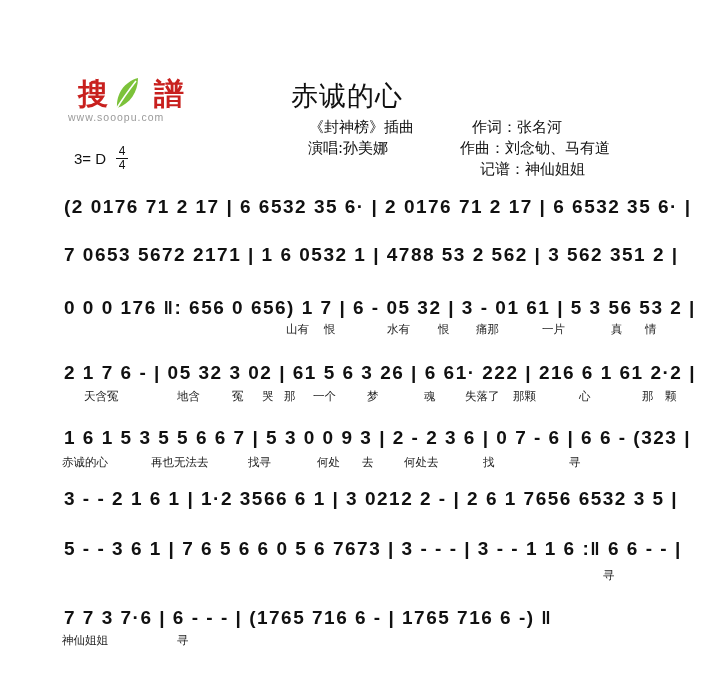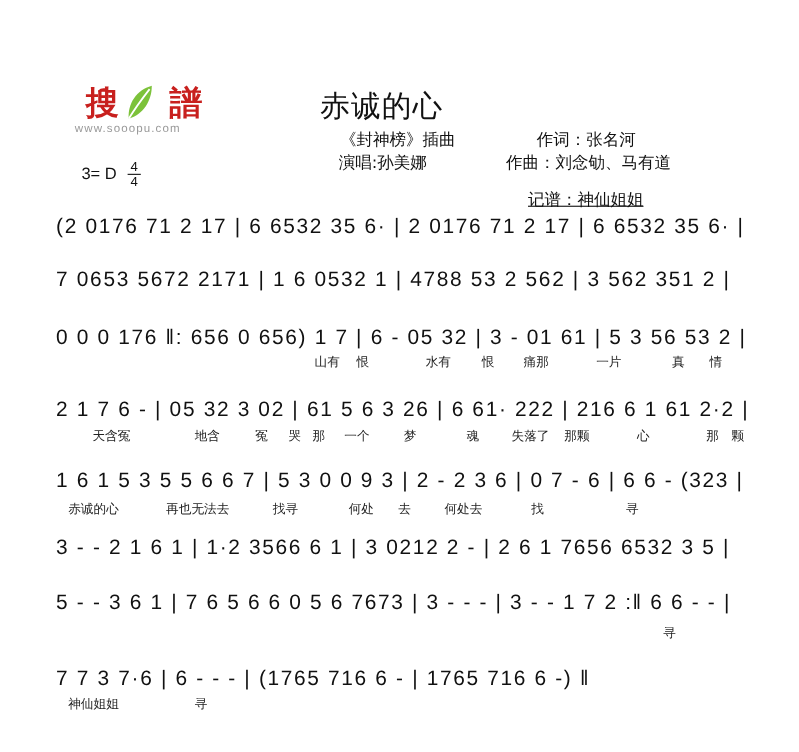--- a/index.html
+++ b/index.html
@@ -11,22 +11,22 @@
   .logo-cn .c2 { position: absolute; left: 76px; top: 0; }
   .logo-leaf { position: absolute; left: 46px; top: 2px; width: 26px; height: 34px; }
   .logo-url { position: absolute; left: 0; top: 37px; font-size: 10.5px; color: #9a9a9a;
               letter-spacing: 1px; font-family: "Liberation Sans", sans-serif; }
   .title { position: absolute; left: 291px; top: 78px; font-size: 27px; letter-spacing: 1px; }
   .sub { position: absolute; font-size: 15px; }
   .keysig { position: absolute; left: 74px; top: 150px; font-size: 15px; font-family: "Liberation Sans", sans-serif; }
   .timesig { position: absolute; left: 116px; top: 146px; width: 12px; text-align: center;
              font-size: 12px; line-height: 11px; font-family: "Liberation Sans", sans-serif; }
   .timesig .bar { border-top: 1.5px solid #111; margin: 1px 0; }
-  .line { position: absolute; left: 51px; width: 620px; font-family: "Liberation Sans", sans-serif;
-          font-weight: normal; font-size: 19px; white-space: pre; letter-spacing: 1.5px; }
+  .line { position: absolute; left: 64px; width: 620px; font-family: "Liberation Sans", sans-serif;
+          font-weight: bold; font-size: 19px; white-space: pre; letter-spacing: 1.5px; }
   .lyr { position: absolute; left: 62px; width: 620px; font-size: 11.5px; color: #222;
          white-space: pre; }
   .ly { position: absolute; }
 </style>
 </head>
 <body>
 
 <div class="logo">
   <div class="logo-cn">
     <span>搜</span>
@@ -35,35 +35,35 @@
   <svg class="logo-leaf" viewBox="0 0 26 34">
     <path d="M3 32 C 2 18, 10 6, 24 2 C 24 16, 16 28, 3 32 Z" fill="#7cc23a"></path>
     <path d="M3 32 C 9 22, 15 14, 22 5" stroke="#ffffff" stroke-width="1.6" fill="none"></path>
   </svg>
   <div class="logo-url">www.sooopu.com</div>
 </div>
 
 <div class="title">赤诚的心</div>
 <div class="sub" style="left:285px;top:118px;margin-left:24px;">《封神榜》插曲</div>
 <div class="sub" style="left:280px;top:139px;margin-left:28px;">演唱:孙美娜</div>
-<div class="sub" style="left:488px;top:118px;">作词：张名河</div>
+<div class="sub" style="left:472px;top:118px;">作词：张名河</div>
 <div class="sub" style="left:460px;top:139px;">作曲：刘念劬、马有道</div>
-<div class="sub" style="left:480px;top:172px;text-decoration:underline;">记谱：神仙姐姐</div>
+<div class="sub" style="left:480px;top:160px;">记谱：神仙姐姐</div>
 <div class="keysig">3= D</div>
 <div class="timesig">
   <div>4</div>
   <div class="bar"></div>
   <div>4</div>
 </div>
 
 <div class="line" style="top:196px;">(2 0176 71 2 17 | 6 6532 35 6· | 2 0176 71 2 17 | 6 6532 35 6· |</div>
 <div class="line" style="top:244px;">7 0653 5672 2171 | 1 6 0532 1 | 4788 53 2 562 | 3 562 351 2 |</div>
 <div class="line" style="top:297px;">0 0 0 176 ‖: 656 0 656) 1 7 | 6 - 05 32 | 3 - 01 61 | 5 3 56 53 2 |</div>
 <div class="lyr" style="top:322px;"><span class="ly" style="left: 224px;">山有</span><span class="ly" style="left: 262px;">恨</span><span class="ly" style="left: 325px;">水有</span><span class="ly" style="left: 376px;">恨</span><span class="ly" style="left: 414px;">痛那</span><span class="ly" style="left: 480px;">一片</span><span class="ly" style="left: 549px;">真</span><span class="ly" style="left: 583px;">情</span></div>
 <div class="line" style="top:362px;">2 1 7 6 - | 05 32 3 02 | 61 5 6 3 26 | 6 61· 222 | 216 6 1 61 2·2 |</div>
 <div class="lyr" style="top:389px;"><span class="ly" style="left: 22px;">天含冤</span><span class="ly" style="left: 115px;">地含</span><span class="ly" style="left: 170px;">冤</span><span class="ly" style="left: 200px;">哭</span><span class="ly" style="left: 222px;">那</span><span class="ly" style="left: 251px;">一个</span><span class="ly" style="left: 305px;">梦</span><span class="ly" style="left: 362px;">魂</span><span class="ly" style="left: 403px;">失落了</span><span class="ly" style="left: 451px;">那颗</span><span class="ly" style="left: 517px;">心</span><span class="ly" style="left: 580px;">那</span><span class="ly" style="left: 603px;">颗</span></div>
 <div class="line" style="top:427px;">1 6 1 5 3 5 5 6 6 7 | 5 3 0 0 9 3 | 2 - 2 3 6 | 0 7 - 6 | 6 6 - (323 |</div>
 <div class="lyr" style="top:455px;"><span class="ly" style="left: 0px;">赤诚的心</span><span class="ly" style="left: 89px;">再也无法去</span><span class="ly" style="left: 186px;">找寻</span><span class="ly" style="left: 255px;">何处</span><span class="ly" style="left: 300px;">去</span><span class="ly" style="left: 342px;">何处去</span><span class="ly" style="left: 421px;">找</span><span class="ly" style="left: 507px;">寻</span></div>
 <div class="line" style="top:488px;">3 - - 2 1 6 1 | 1·2 3566 6 1 | 3 0212 2 - | 2 6 1 7656 6532 3 5 |</div>
-<div class="line" style="top:538px;">5 - - 3 6 1 | 7 6 5 6 6 0 5 6 7673 | 3 - - - | 3 - - 1 7 2 :‖ 6 6 - - |</div>
+<div class="line" style="top:538px;">5 - - 3 6 1 | 7 6 5 6 6 0 5 6 7673 | 3 - - - | 3 - - 1 1 6 :‖ 6 6 - - |</div>
 <div class="lyr" style="top:568px;"><span class="ly" style="left: 541px;">寻</span></div>
 <div class="line" style="top:607px;">7 7 3 7·6 | 6 - - - | (1765 716 6 - | 1765 716 6 -) ‖</div>
 <div class="lyr" style="top:633px;"><span class="ly" style="left: 0px;">神仙姐姐</span><span class="ly" style="left: 115px;">寻</span></div>
 
 </body></html>

